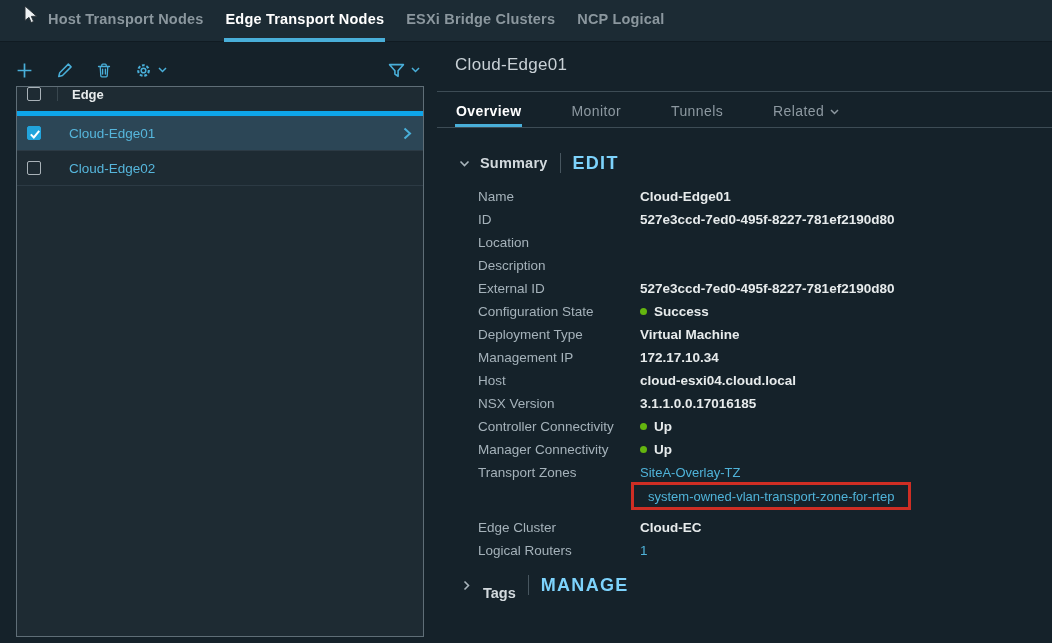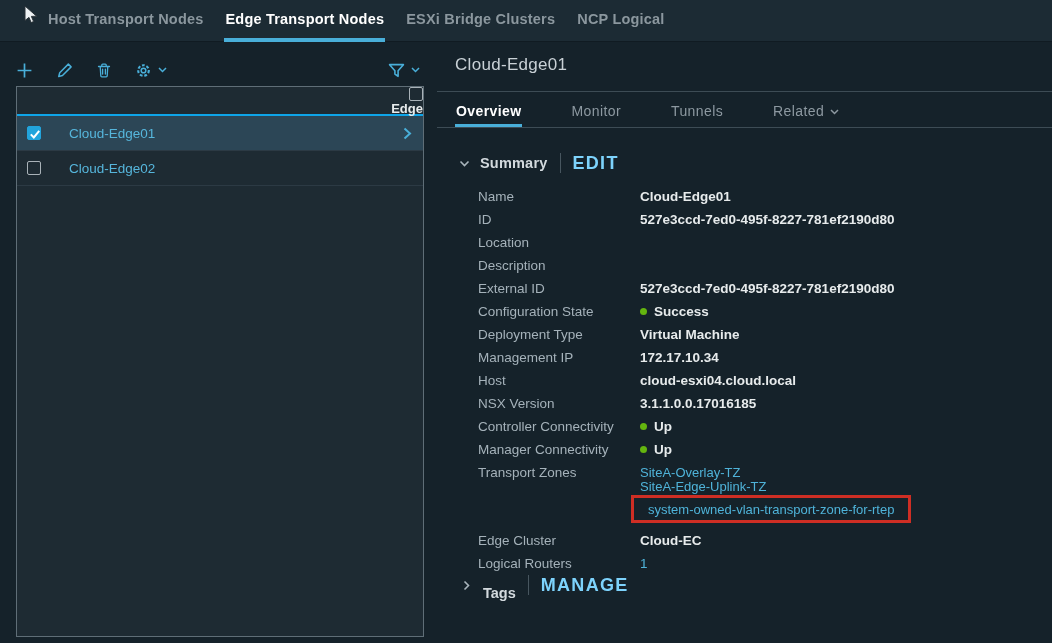--- a/index.html
+++ b/index.html
@@ -40,22 +40,22 @@
   .tool-btn svg { display:block; }
   .tool-caret { margin-left:6px; }
   .toolbar-spacer { flex:1; }
   .filter-btn { margin-right:4px; }
 
   .edge-table {
     position:absolute; left:0; top:31px; width:408px; height:551px;
     background:#1e2b33; border:1px solid #5f6e77; border-bottom:1px solid #5f6e77;
   }
   .thead {
-    height:29px; display:flex; align-items:flex-end;
-    border-bottom:2px solid #0ea5e9; position:relative;flex-direction:column;
+    height:29px; display:flex; align-items:flex-start;
+    border-bottom:5px solid #0ea5e9; position:relative;
   }
   .th-label { font-size:13px; font-weight:700; color:#e7ebec; margin-left:14px; }
   .col-div { width:1px; height:14px; background:#39474f; margin-left:16px; }
   .cb {
     width:14px; height:14px; border:1px solid #a9b2b8; border-radius:2px;
     margin-left:10px; flex:none; background:transparent; position:relative; cursor:pointer;
   }
   .cb.checked { background:#22a4dc; border-color:#22a4dc; }
   .cb.checked svg { position:absolute; left:0; top:0; }
   .trow {
@@ -286,21 +286,20 @@
           <span class="flabel">Manager Connectivity</span>
           <span class="status-wrap">
             <span class="dot"></span>
             <span class="fval">Up</span>
           </span>
         </div>
         <div class="frow">
           <span class="flabel">Transport Zones</span>
           <span class="tz-block">
             <a class="tz-link">SiteA-Overlay-TZ</a>
-            <a class="tz-link">SiteA-Edge-Uplink-TZ</a>
             <span class="tz-hl"><a class="tz-link">system-owned-vlan-transport-zone-for-rtep</a></span>
           </span>
         </div>
         <div class="frow">
           <span class="flabel">Edge Cluster</span>
           <span class="fval">Cloud-EC</span>
         </div>
         <div class="frow">
           <span class="flabel">Logical Routers</span>
           <a class="single-link tz-link">1</a>

